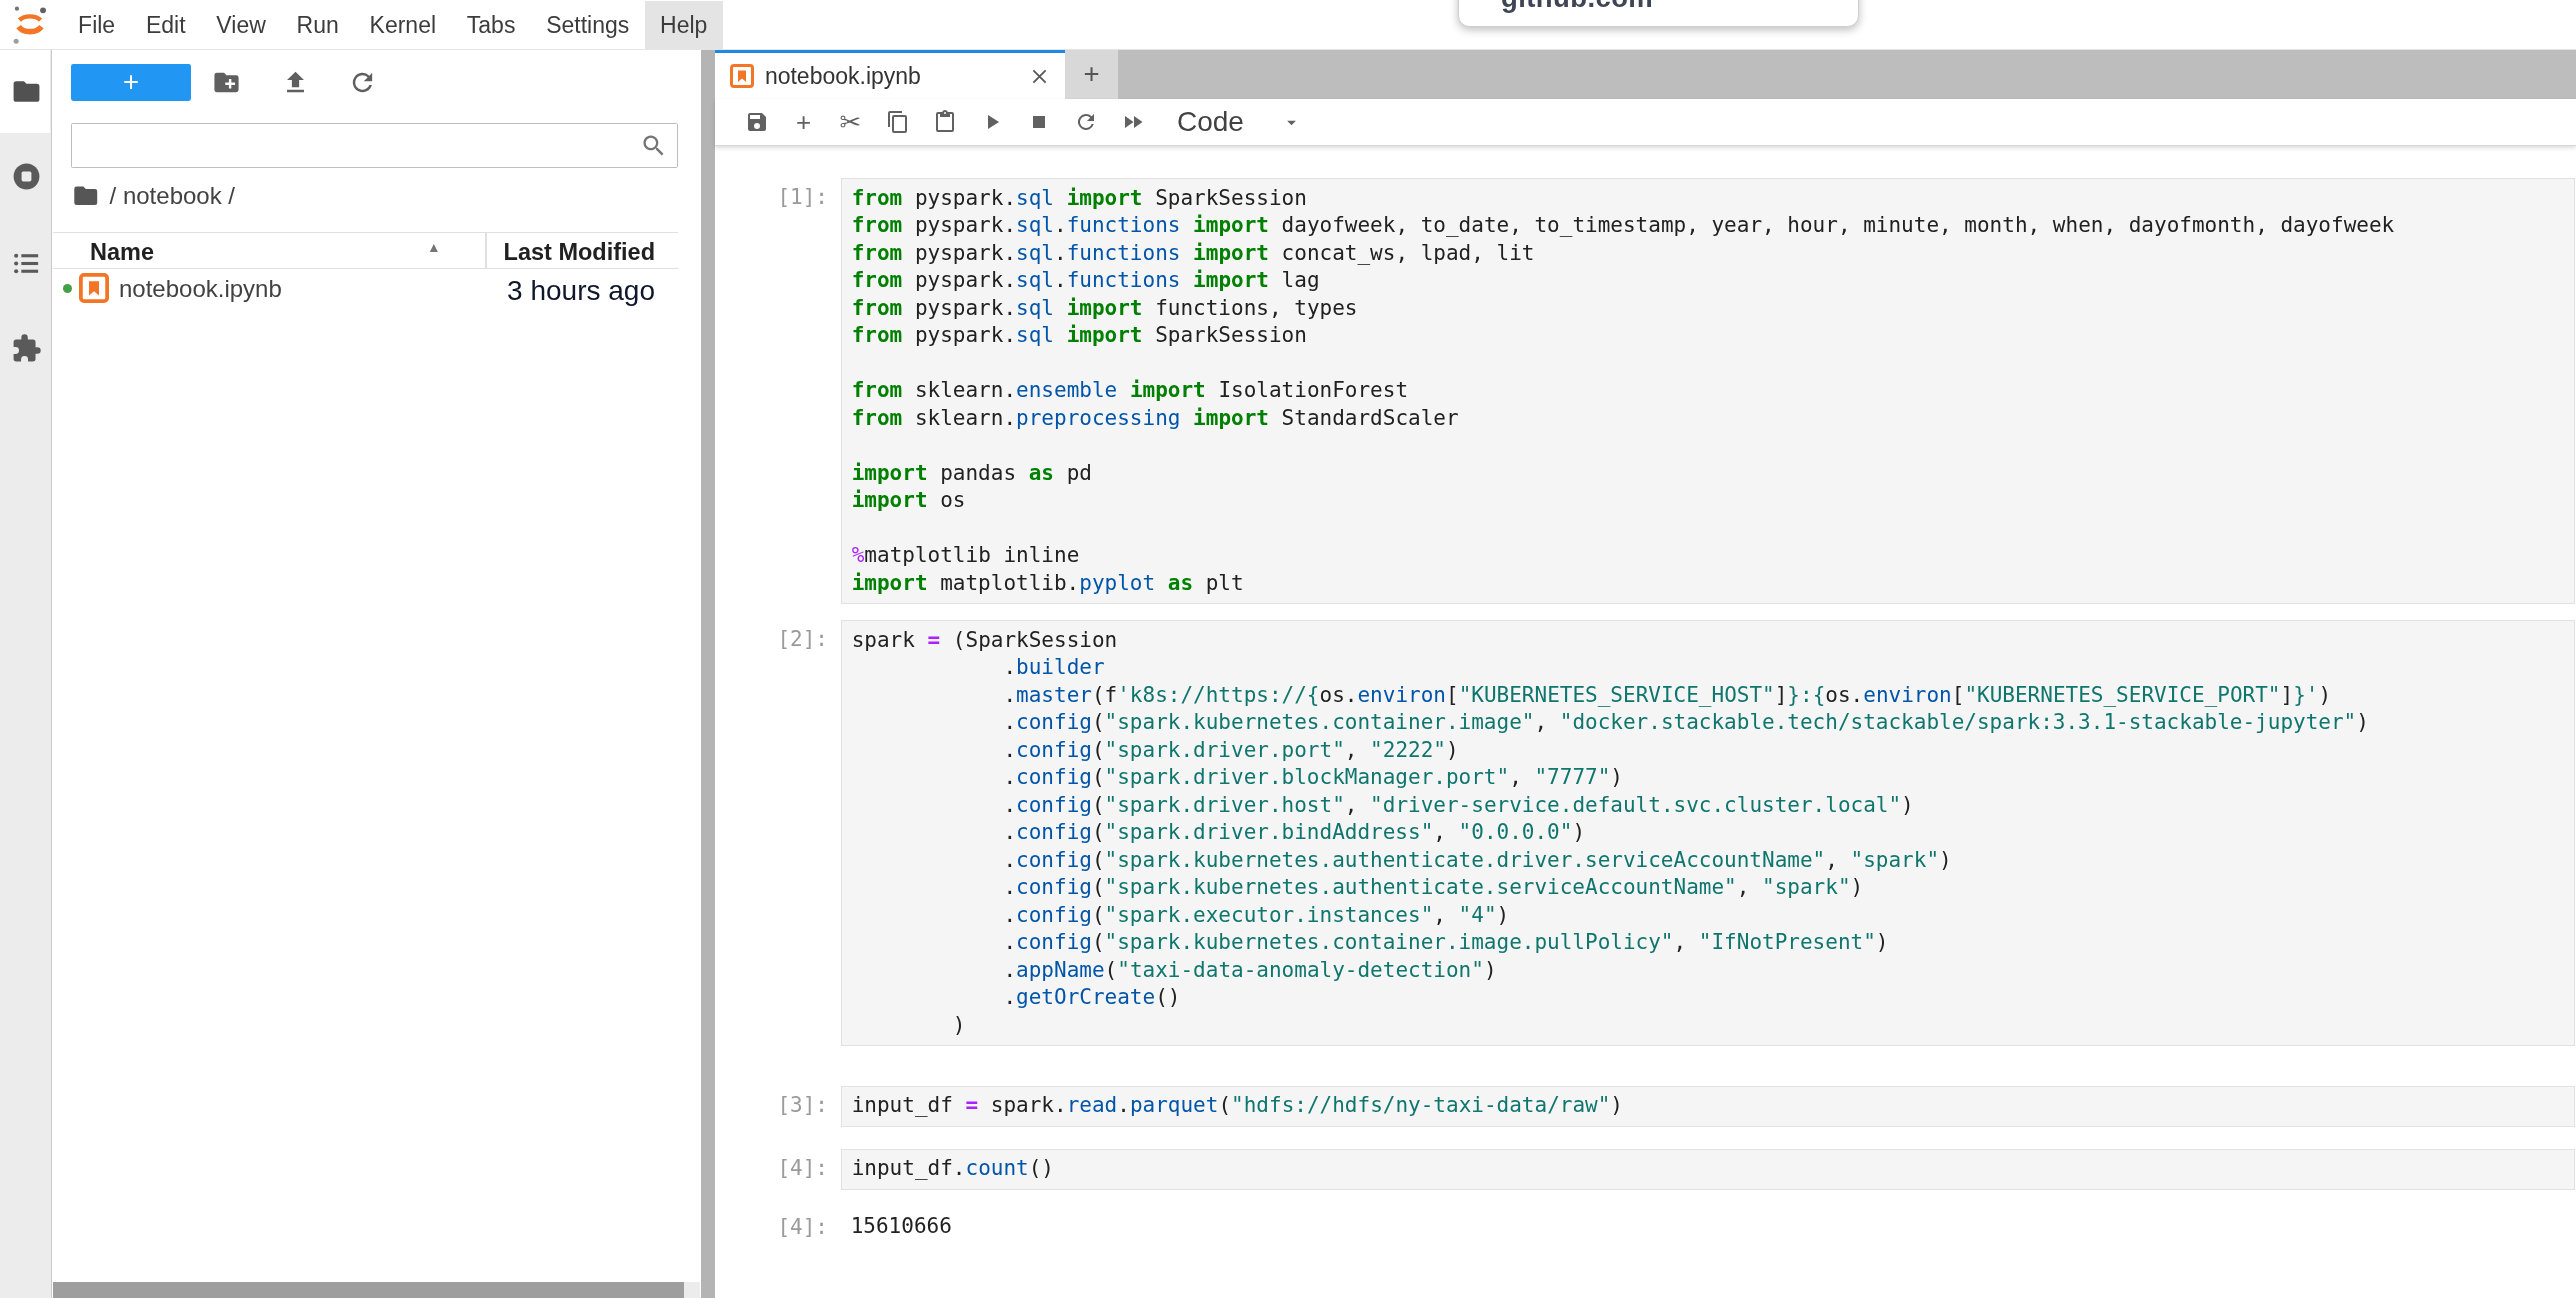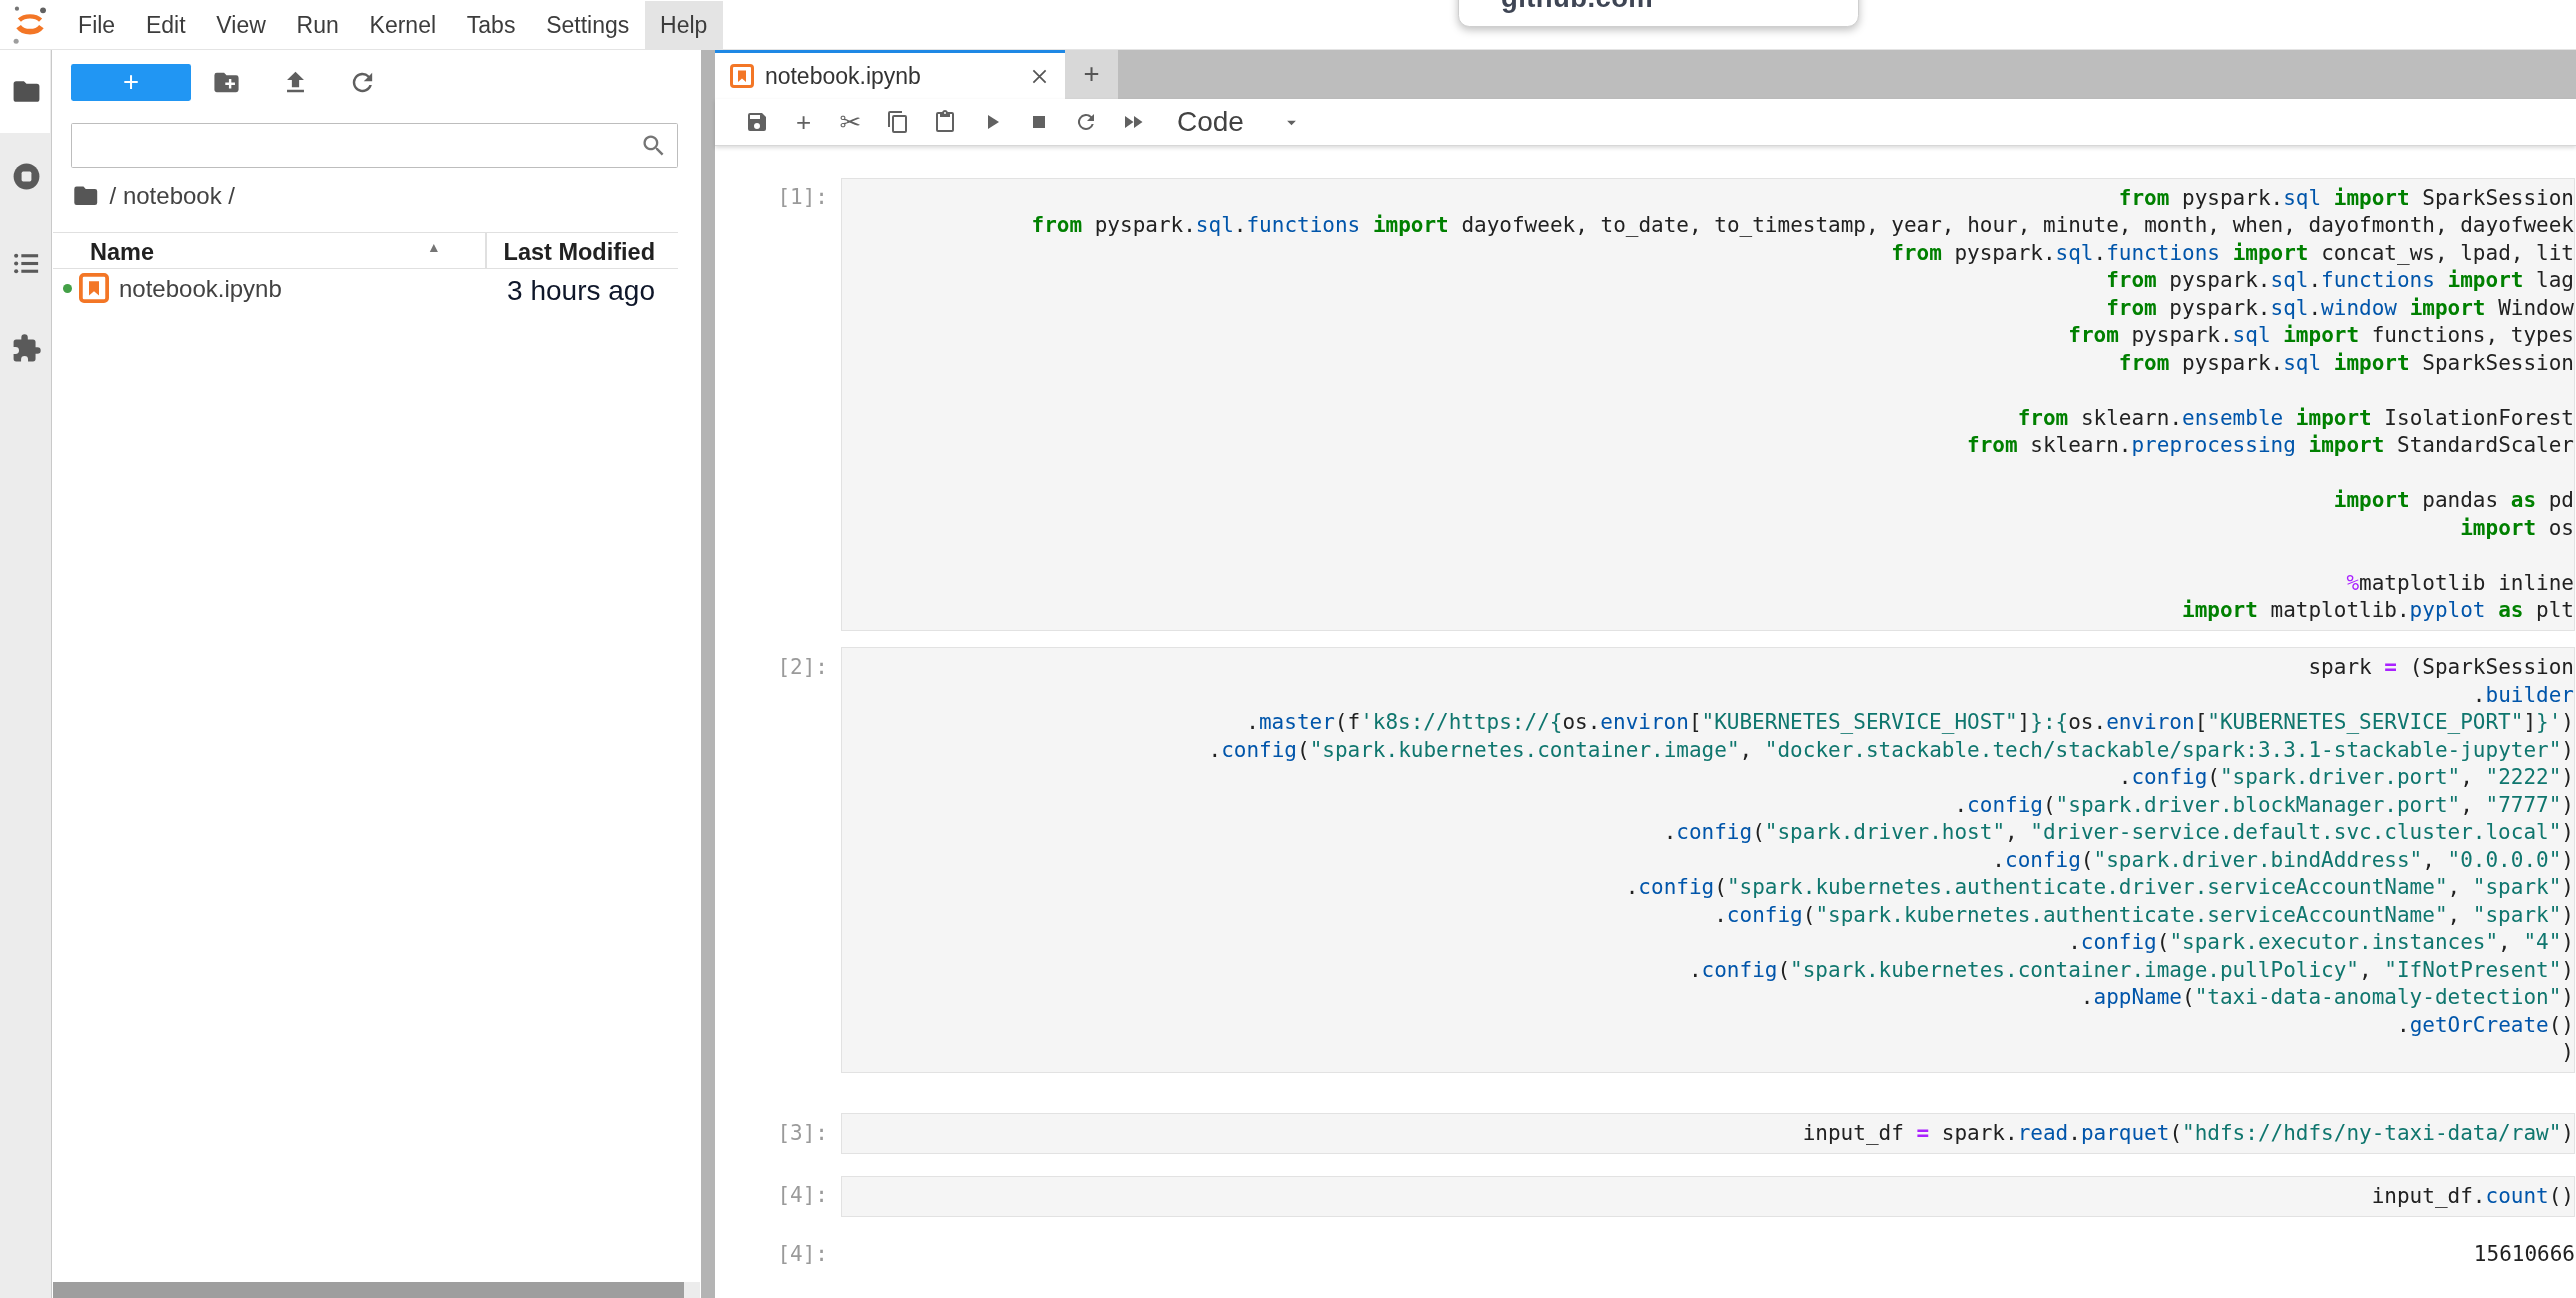--- a/index.html
+++ b/index.html
@@ -86,21 +86,21 @@
   #cells { position:absolute; left:0; top:99px; right:0; bottom:0; background:#fff; overflow:hidden; }
   .cell { display:flex; }
   .cell:nth-child(1) { margin-top:30px; }
   .cell:nth-child(2) { margin-top:16px; }
   .cell:nth-child(3) { margin-top:40px; }
   .cell:nth-child(4) { margin-top:22px; }
   .cell:nth-child(5) { margin-top:18px; }
   .prompt { width:126px; text-align:right; padding:7.3px 13px 0 0; flex:none;
     font-family:"DejaVu Sans Mono",monospace; font-size:21px; color:#9a9a9a; }
   .editor { flex:1; margin-right:1px; background:#f5f5f5; border:0.8px solid #e2e2e2;
-    padding:5.7px 0 5.7px 9.7px; cursor:text;text-align:right; }
+    padding:5.7px 0 5.7px 9.7px; cursor:text; }
   .cell.output .editor { background:transparent; border:none; cursor:default; }
   .line { white-space:pre; min-height:27.5px; font-family:"DejaVu Sans Mono",monospace;
     font-size:21px; line-height:27.5px; color:#212121; }
   .tok-k { color:#008000; font-weight:bold; }
   .tok-p { color:#0055aa; }
   .tok-o { color:#aa22ff; font-weight:bold; }
   .tok-s { color:#0f766e; }
   .tok-m { color:#aa22ff; }
 </style>
 </head>
@@ -262,21 +262,20 @@
       </div>
     </div>
     <div id="cells">
         <div class="cell">
           <div class="prompt">[1]:</div>
           <div class="editor">
             <div class="line"><span class="tok-k">from</span><span> pyspark.</span><span class="tok-p">sql</span><span> </span><span class="tok-k">import</span><span> SparkSession</span></div>
             <div class="line"><span class="tok-k">from</span><span> pyspark.</span><span class="tok-p">sql</span><span>.</span><span class="tok-p">functions</span><span> </span><span class="tok-k">import</span><span> dayofweek, to_date, to_timestamp, year, hour, minute, month, when, dayofmonth, dayofweek</span></div>
             <div class="line"><span class="tok-k">from</span><span> pyspark.</span><span class="tok-p">sql</span><span>.</span><span class="tok-p">functions</span><span> </span><span class="tok-k">import</span><span> concat_ws, lpad, lit</span></div>
             <div class="line"><span class="tok-k">from</span><span> pyspark.</span><span class="tok-p">sql</span><span>.</span><span class="tok-p">functions</span><span> </span><span class="tok-k">import</span><span> lag</span></div>
-            <div class="line"><span class="tok-k">from</span><span> pyspark.</span><span class="tok-p">sql</span><span>.</span><span class="tok-p">window</span><span> </span><span class="tok-k">import</span><span> Window</span></div>
             <div class="line"><span class="tok-k">from</span><span> pyspark.</span><span class="tok-p">sql</span><span> </span><span class="tok-k">import</span><span> functions, types</span></div>
             <div class="line"><span class="tok-k">from</span><span> pyspark.</span><span class="tok-p">sql</span><span> </span><span class="tok-k">import</span><span> SparkSession</span></div>
             <div class="line">&nbsp;</div>
             <div class="line"><span class="tok-k">from</span><span> sklearn.</span><span class="tok-p">ensemble</span><span> </span><span class="tok-k">import</span><span> IsolationForest</span></div>
             <div class="line"><span class="tok-k">from</span><span> sklearn.</span><span class="tok-p">preprocessing</span><span> </span><span class="tok-k">import</span><span> StandardScaler</span></div>
             <div class="line">&nbsp;</div>
             <div class="line"><span class="tok-k">import</span><span> pandas </span><span class="tok-k">as</span><span> pd</span></div>
             <div class="line"><span class="tok-k">import</span><span> os</span></div>
             <div class="line">&nbsp;</div>
             <div class="line"><span class="tok-m">%</span><span>matplotlib inline</span></div>

